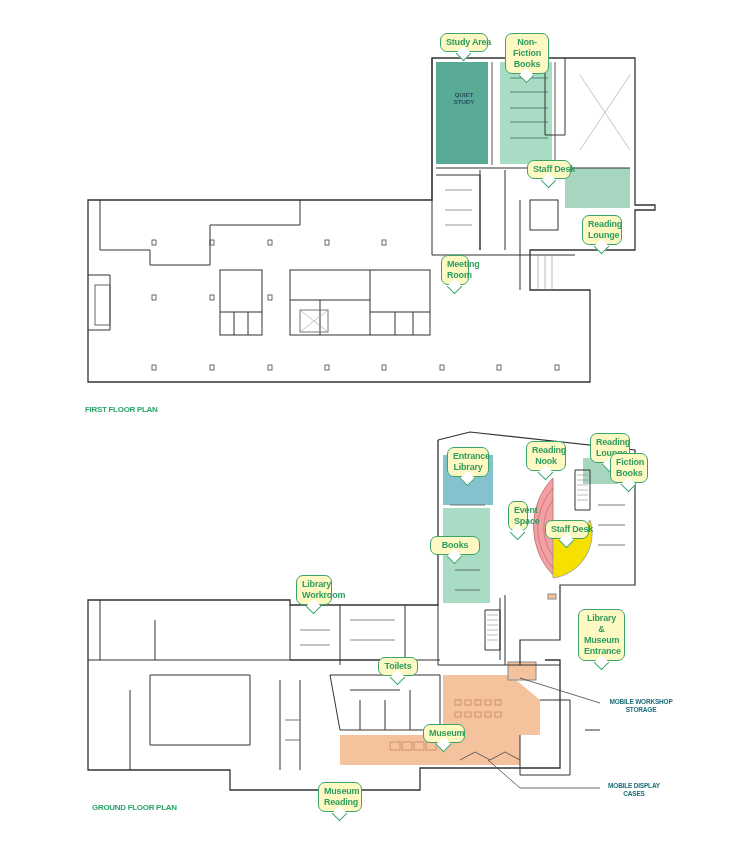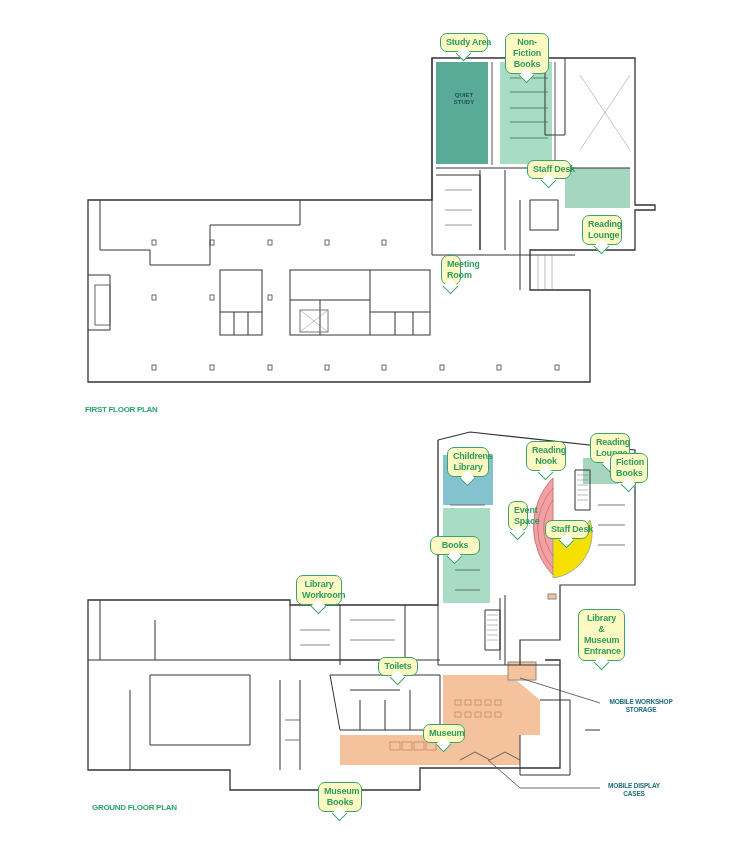--- a/index.html
+++ b/index.html
@@ -129,33 +129,33 @@
     <path d="M488 760 L520 788 H600" stroke="#444" stroke-width="0.8"></path>
   </g>
 </svg>
 
 <div class="tiny" style="left:452px;top:92px;font-size:6px;font-weight:bold;color:#1f4f5a;width:24px;text-align:center;line-height:7px;white-space:normal;">QUIET STUDY</div>
 
 <div class="callout" style="left:440px;top:33px;width:48px;">Study Area</div>
 <div class="callout" style="left:505px;top:33px;width:44px;white-space:normal;">Non-Fiction Books</div>
 <div class="callout" style="left:527px;top:160px;width:44px;">Staff Desk</div>
 <div class="callout" style="left:582px;top:215px;width:40px;white-space:normal;">Reading Lounge</div>
-<div class="callout" style="left:441px;top:255px;width:20px;white-space:normal;">Meeting Room</div>
+<div class="callout" style="left:441px;top:255px;width:28px;white-space:normal;">Meeting Room</div>
 
 <div class="plan-title" style="left:85px;top:405px;">FIRST FLOOR PLAN</div>
 
-<div class="callout" style="left:447px;top:447px;width:42px;white-space:normal;">Childrens Library</div>
+<div class="callout" style="left:447px;top:447px;width:42px;white-space:normal;">Entrance Library</div>
 <div class="callout" style="left:526px;top:441px;width:40px;white-space:normal;">Reading Nook</div>
 <div class="callout" style="left:590px;top:433px;width:40px;white-space:normal;">Reading Lounge</div>
 <div class="callout" style="left:610px;top:453px;width:38px;white-space:normal;">Fiction Books</div>
 <div class="callout" style="left:508px;top:501px;width:20px;white-space:normal;">Event Space</div>
 <div class="callout" style="left:545px;top:520px;width:44px;">Staff Desk</div>
 <div class="callout" style="left:430px;top:536px;width:50px;">Books</div>
-<div class="callout" style="left:296px;top:575px;width:46px;white-space:normal;">Library Workroom</div>
+<div class="callout" style="left:296px;top:575px;width:36px;white-space:normal;">Library Workroom</div>
 <div class="callout" style="left:578px;top:609px;width:47px;white-space:normal;">Library &amp; Museum Entrance</div>
 <div class="callout" style="left:378px;top:657px;width:40px;">Toilets</div>
 <div class="callout" style="left:423px;top:724px;width:42px;">Museum</div>
-<div class="callout" style="left:318px;top:782px;width:44px;white-space:normal;">Museum Books</div>
+<div class="callout" style="left:318px;top:782px;width:44px;white-space:normal;">Museum Reading</div>
 
 <div class="note" style="left:606px;top:698px;width:70px;white-space:normal;">MOBILE WORKSHOP STORAGE</div>
 <div class="note" style="left:606px;top:782px;width:56px;white-space:normal;">MOBILE DISPLAY CASES</div>
 
 <div class="plan-title" style="left:92px;top:803px;">GROUND FLOOR PLAN</div>
 
 </body></html>

